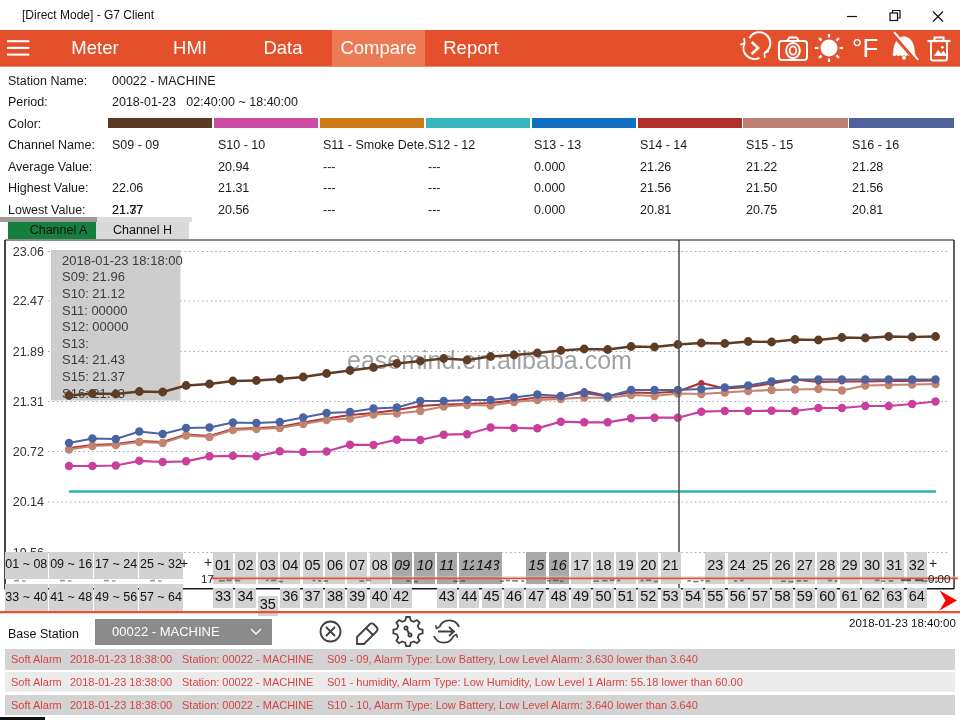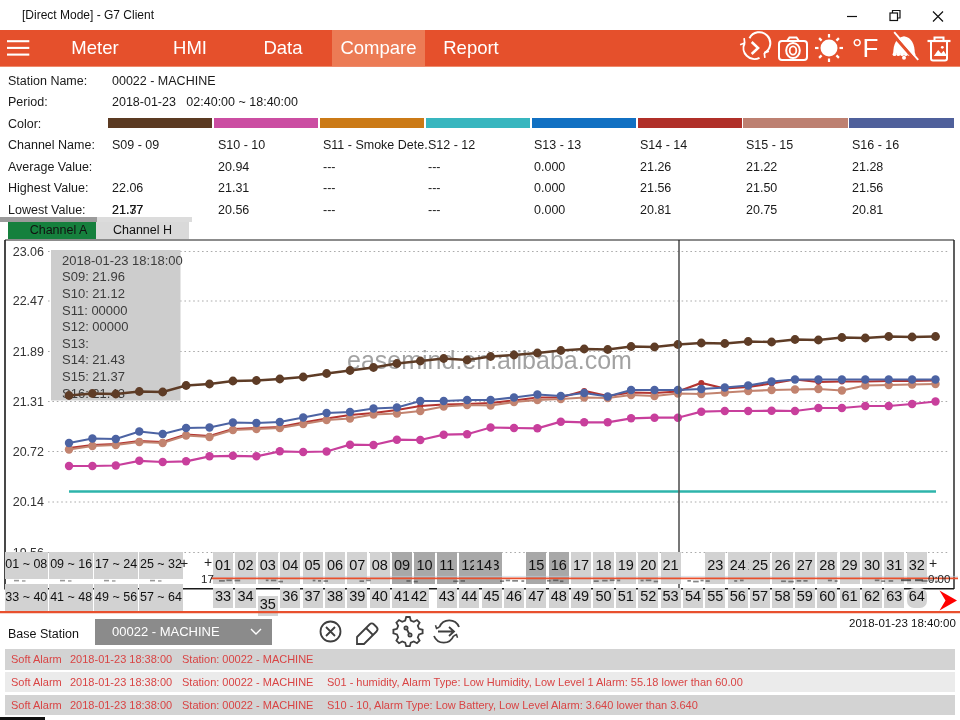--- a/index.html
+++ b/index.html
@@ -8,21 +8,21 @@
 .lbl{color:#1a1a1a;}
 .menuitem{position:absolute;top:30px;height:36px;line-height:36px;color:#fff;font-size:18.5px;text-align:center;}
 .gbtn{position:absolute;width:43.6px;background:#D2D2D2;color:#111;font-size:12.5px;
 text-align:center;white-space:nowrap;}
 .gr1{top:552.3px;height:26.4px;line-height:24px;}
 .gr2{top:584px;height:27px;line-height:26px;}
 .nbtn{position:absolute;width:20.2px;background:#D2D2D2;color:#111;font-size:14.5px;
 text-align:center;}
 .nr1{top:551.6px;height:32px;line-height:27px;}
 .nr2{top:588px;height:19.6px;line-height:17.5px;}
-.nbtn.sel{background:#A8A8A8;}
+.nbtn.sel{background:#A8A8A8;font-style:italic;}
 .tab{position:absolute;top:221.5px;height:17.5px;font-size:12.5px;line-height:17.5px;text-align:center;color:#111;}
 </style></head>
 <body>
 
 <div class="abs" style="left:22px;top:8px;font-size:12px;color:#111;">[Direct Mode] - G7 Client</div>
 <svg class="abs" width="120" height="28" viewBox="0 0 120 28" style="left:840px;top:2px">
 <g stroke="#111" stroke-width="1.2" fill="none">
 <line x1="7" y1="14.5" x2="17" y2="14.5"></line>
 <rect x="50" y="11" width="7.5" height="7.5"></rect>
 <path d="M 52.5 11 v -2.5 h 7.5 v 7.5 h -2.5"></path>
@@ -418,21 +418,21 @@
 <div class="nbtn nr1" style="left:906.62px;">32</div>
 <div class="nbtn nr2" style="left:213.00px;">33</div>
 <div class="nbtn nr2" style="left:235.38px;">34</div>
 <div class="nbtn nr2" style="left:257.75px;margin-top:8px;">35</div>
 <div class="nbtn nr2" style="left:280.12px;">36</div>
 <div class="nbtn nr2" style="left:302.50px;">37</div>
 <div class="nbtn nr2" style="left:324.88px;">38</div>
 <div class="nbtn nr2" style="left:347.25px;">39</div>
 <div class="nbtn nr2" style="left:369.62px;">40</div>
 <div class="nbtn nr2" style="left:392.00px;">41</div>
-<div class="nbtn nr2" style="left:409px;">42</div>
+<div class="nbtn nr2" style="left:391px;">42</div>
 <div class="nbtn nr2" style="left:436.75px;">43</div>
 <div class="nbtn nr2" style="left:459.12px;">44</div>
 <div class="nbtn nr2" style="left:481.50px;">45</div>
 <div class="nbtn nr2" style="left:503.88px;">46</div>
 <div class="nbtn nr2" style="left:526.25px;">47</div>
 <div class="nbtn nr2" style="left:548.62px;">48</div>
 <div class="nbtn nr2" style="left:571.00px;">49</div>
 <div class="nbtn nr2" style="left:593.38px;">50</div>
 <div class="nbtn nr2" style="left:615.75px;">51</div>
 <div class="nbtn nr2" style="left:638.12px;">52</div>
@@ -440,21 +440,21 @@
 <div class="nbtn nr2" style="left:682.88px;">54</div>
 <div class="nbtn nr2" style="left:705.25px;">55</div>
 <div class="nbtn nr2" style="left:727.62px;">56</div>
 <div class="nbtn nr2" style="left:750.00px;">57</div>
 <div class="nbtn nr2" style="left:772.38px;">58</div>
 <div class="nbtn nr2" style="left:794.75px;">59</div>
 <div class="nbtn nr2" style="left:817.12px;">60</div>
 <div class="nbtn nr2" style="left:839.50px;">61</div>
 <div class="nbtn nr2" style="left:861.88px;">62</div>
 <div class="nbtn nr2" style="left:884.25px;">63</div>
-<div class="nbtn nr2" style="left:906.62px;border-radius:7px;">64</div>
+<div class="nbtn nr2" style="left:906.62px;">64</div>
 <svg width="960" height="175" viewBox="0 545 960 175" style="position:absolute;left:0;top:545px" font-family="Liberation Sans, sans-serif">
     <line x1="211" y1="576.4" x2="958" y2="576.4" stroke="#BDD0DE" stroke-width="1" opacity="0.6"></line>
     <line x1="211" y1="578.3" x2="958" y2="578.3" stroke="#E8502E" stroke-width="1.8"></line>
     <rect x="219.0" y="580.0" width="5.8" height="1.7" fill="#3A3A3A" opacity="0.62"></rect>
     <rect x="226.4" y="579.5" width="5.4" height="1.7" fill="#3A3A3A" opacity="0.62"></rect>
     <rect x="234.5" y="579.7" width="5.7" height="1.7" fill="#3A3A3A" opacity="0.62"></rect>
     <rect x="265.8" y="579.5" width="2.7" height="1.7" fill="#3A3A3A" opacity="0.62"></rect>
     <rect x="270.9" y="579.6" width="5.4" height="1.7" fill="#3A3A3A" opacity="0.62"></rect>
     <rect x="278.3" y="580.7" width="4.7" height="1.7" fill="#3A3A3A" opacity="0.62"></rect>
     <rect x="312.7" y="579.7" width="2.7" height="1.7" fill="#3A3A3A" opacity="0.62"></rect>
@@ -546,20 +546,21 @@
   <path d="M 6 18.5 h 16 m -5 -4.5 l 5 4.5 l -5 4.5"></path>
  </g>
 </g>
 </svg>
 <div class="abs" style="left:849px;top:617px;font-size:11.5px;color:#111;">2018-01-23 18:40:00</div>
 
 <div style="position:absolute;left:5px;top:649px;width:950px;height:20.5px;background:#D3D3D3;color:#D94444;font-size:11px;line-height:20.5px;white-space:nowrap;">
 <span style="position:absolute;left:6px;">Soft Alarm</span>
     <span style="position:absolute;left:65px;">2018-01-23 18:38:00</span>
     <span style="position:absolute;left:177px;">Station: 00022 - MACHINE</span>
+    <span style="position:absolute;left:322px;">S09 - 09, Alarm Type: Low Battery, Low Level Alarm: 3.630 lower than 3.640</span>
   </div>
 <div style="position:absolute;left:5px;top:671.8px;width:950px;height:20.5px;background:#EBEBEB;color:#D94444;font-size:11px;line-height:20.5px;white-space:nowrap;">
 <span style="position:absolute;left:6px;">Soft Alarm</span>
     <span style="position:absolute;left:65px;">2018-01-23 18:38:00</span>
     <span style="position:absolute;left:177px;">Station: 00022 - MACHINE</span>
     <span style="position:absolute;left:322px;">S01 - humidity, Alarm Type: Low Humidity, Low Level 1 Alarm: 55.18 lower than 60.00</span>
   </div>
 <div style="position:absolute;left:5px;top:694.6px;width:950px;height:20.5px;background:#D3D3D3;color:#D94444;font-size:11px;line-height:20.5px;white-space:nowrap;">
 <span style="position:absolute;left:6px;">Soft Alarm</span>
     <span style="position:absolute;left:65px;">2018-01-23 18:38:00</span>

